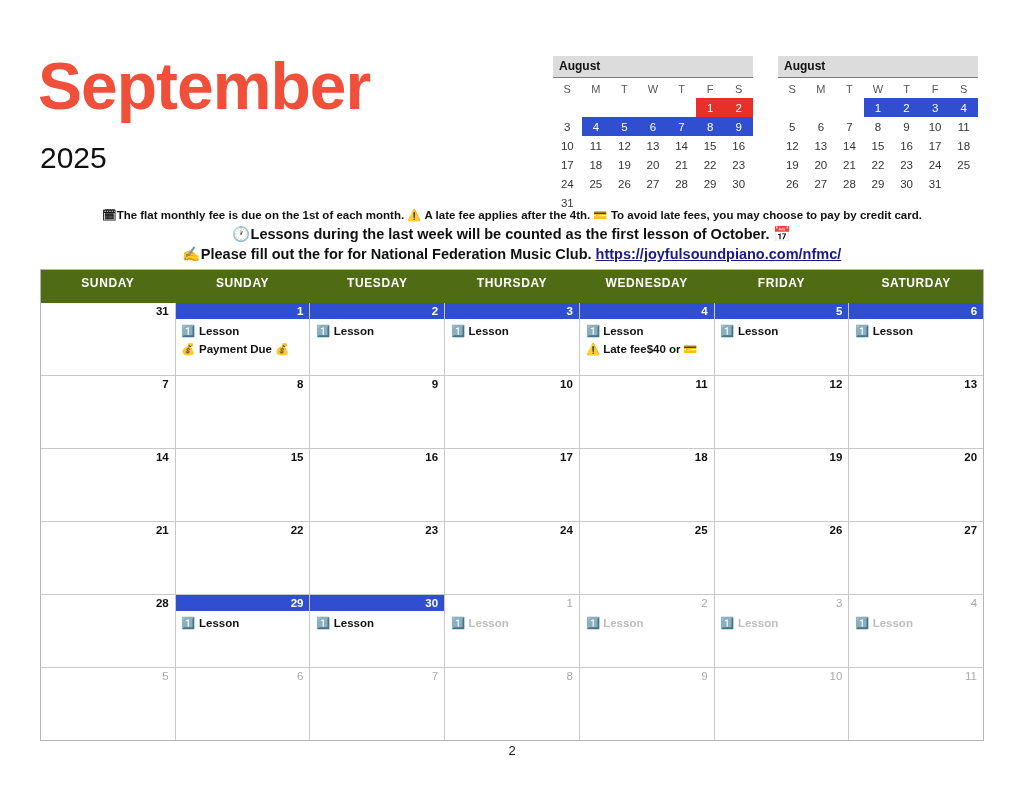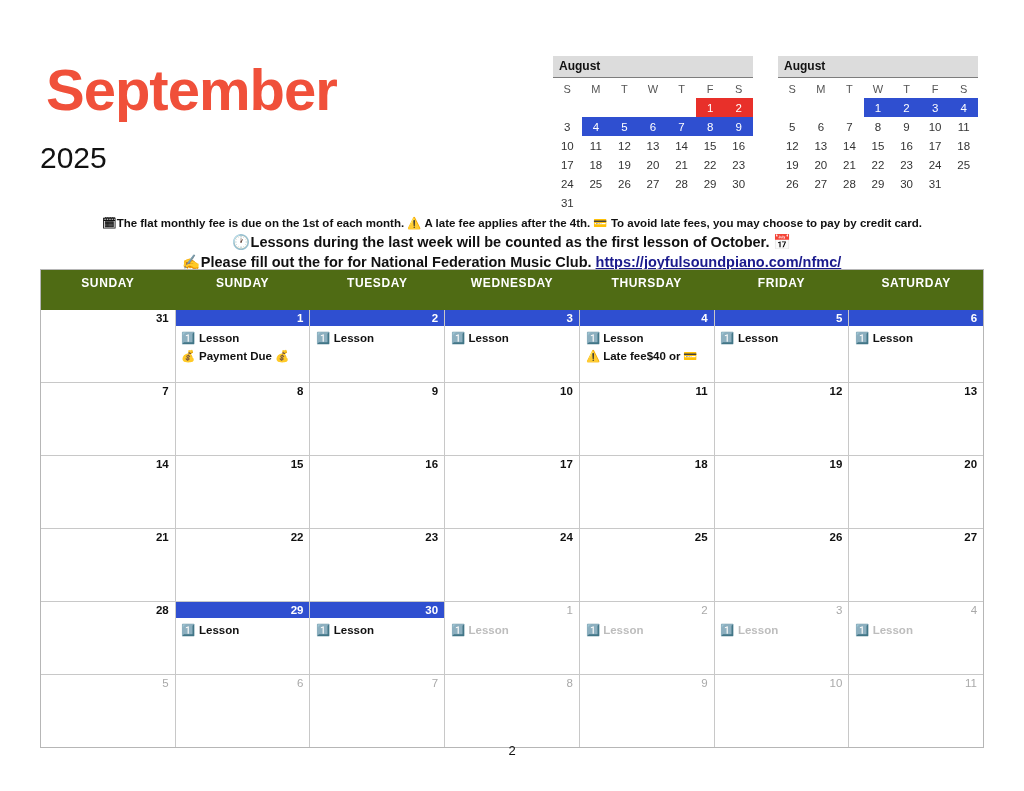--- a/index.html
+++ b/index.html
@@ -16,26 +16,26 @@
     overflow: hidden;
   }
 
   
   #title-block {
     position: absolute;
     left: 38px;
     top: 52px;
   }
   #month-title {
-    font-size: 58px;
+    font-size: 66px;
     font-weight: bold;
     color: #f0503a;
     letter-spacing: -1px;
     line-height: 1.05;
-    margin: 8px;
+    margin: 0;
   }
   #year-title {
     font-size: 30px;
     font-weight: normal;
     color: #111;
     margin: 22px 0 0 2px;
     line-height: 1;
   }
 
   
@@ -80,21 +80,21 @@
   .mini-grid td.sel-red {
     background: #e8302a;
     color: #fff;
   }
   .mini-grid td.empty { color: transparent; }
 
   
   #notes {
     position: absolute;
     left: 40px;
-    top: 216px;
+    top: 208px;
     width: 944px;
     text-align: center;
     line-height: 1.38;
   }
   .note-line-1 {
     font-size: 11.5px;
     font-weight: bold;
     color: #111;
   }
   .note-line-2, .note-line-3 {
@@ -120,21 +120,21 @@
     display: flex;
     background: #4f6b14;
   }
   .cal-header-cell {
     flex: 1 1 0;
     color: #fff;
     font-size: 12px;
     font-weight: bold;
     letter-spacing: 0.6px;
     text-align: center;
-    padding: 6px 0 20px 0;
+    padding: 6px 0 13px 0;
     border-right: 1px solid #4f6b14;
   }
   .cal-header-cell:last-child { border-right: none; }
 
   .cal-week {
     display: flex;
     border-top: 1px solid #c8c8c8;
   }
   .cal-week:first-of-type { border-top: none; }
   .cal-cell {
@@ -353,22 +353,22 @@
     <span>✍️</span><span>Please fill out the for for National Federation Music Club.</span>
     <a class="note-link" href="#">https://joyfulsoundpiano.com/nfmc/</a>
   </div>
 </div>
 
 <div id="calendar">
   <div class="cal-header-row">
     <div class="cal-header-cell">SUNDAY</div>
     <div class="cal-header-cell">SUNDAY</div>
     <div class="cal-header-cell">TUESDAY</div>
+    <div class="cal-header-cell">THURSDAY</div>
     <div class="cal-header-cell">WEDNESDAY</div>
-    <div class="cal-header-cell">THURSDAY</div>
     <div class="cal-header-cell">FRIDAY</div>
     <div class="cal-header-cell">SATURDAY</div>
   </div>
   <div id="calendar-body">
       <div class="cal-week">
         <div class="cal-cell">
           <div class="daynum-bar">31</div>
         </div>
         <div class="cal-cell">
           <div class="daynum-bar highlight">1</div>

